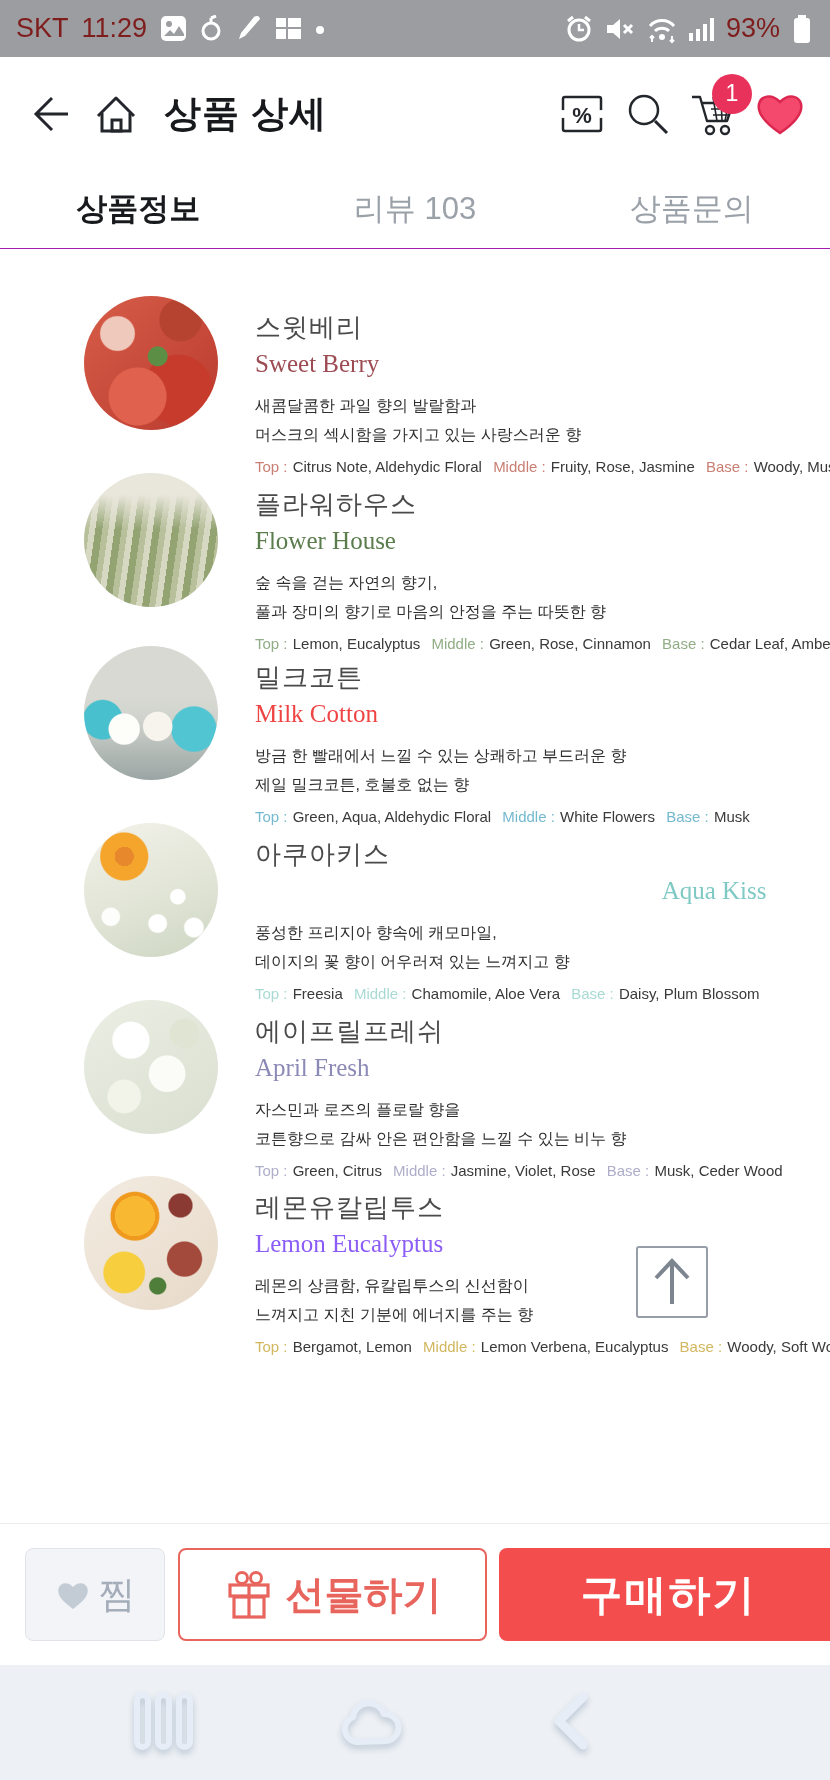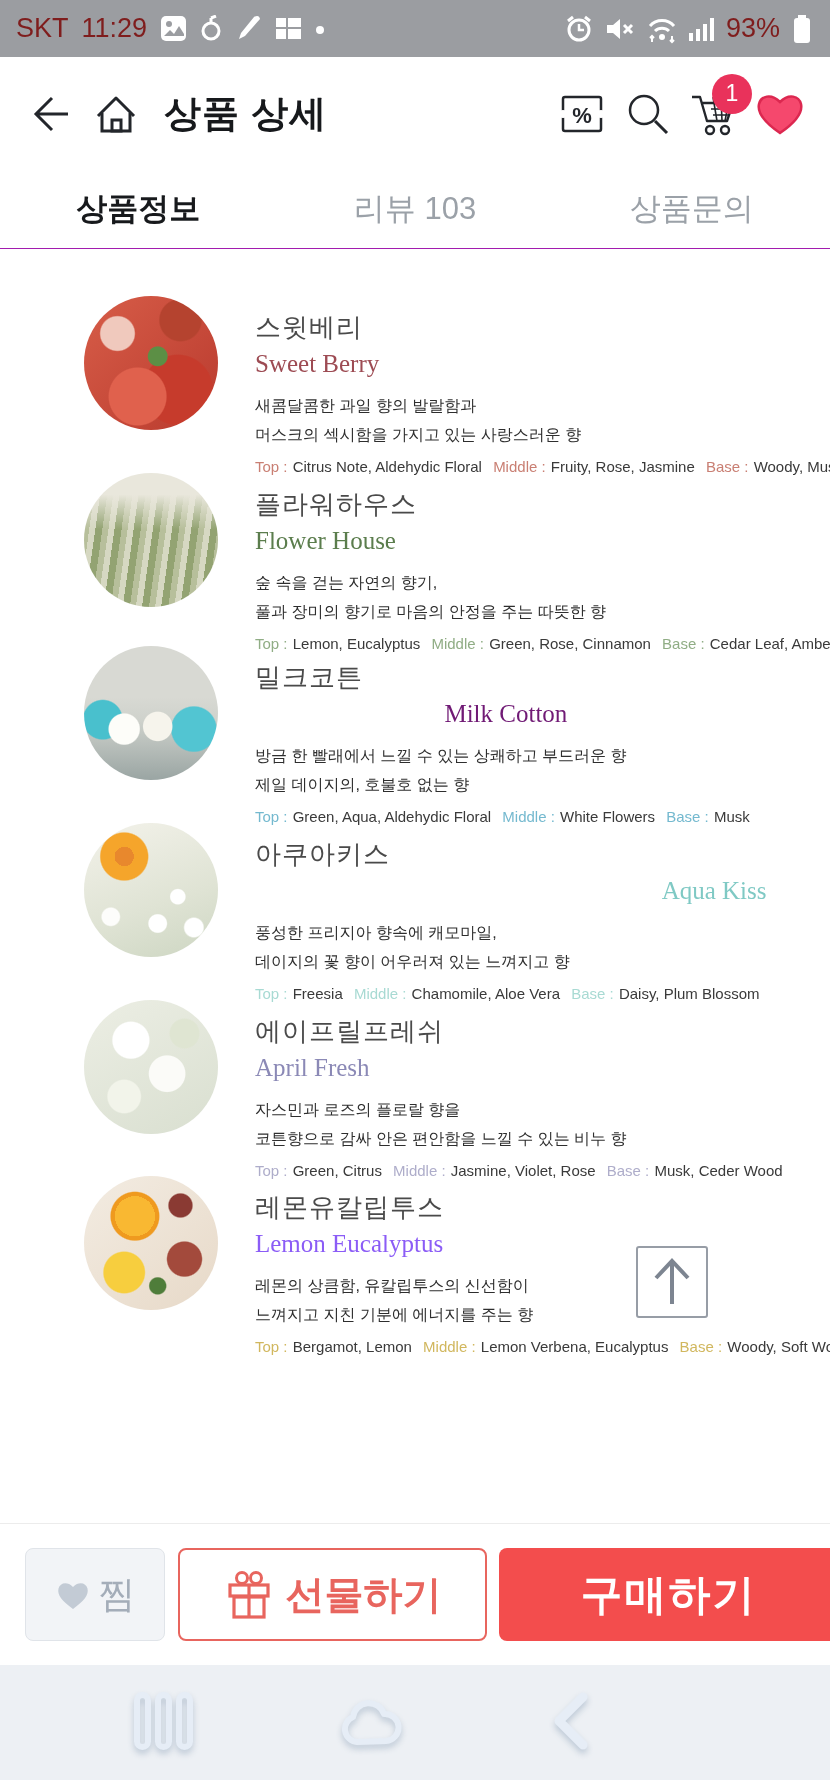--- a/index.html
+++ b/index.html
@@ -272,24 +272,24 @@
           <span class="lbl" style="color: rgb(144, 173, 133);">Base :</span>
           <span class="val">Cedar Leaf, Amber Light</span>
         </div>
       </div>
     </div>
 
     <div class="item" style="top:397px">
       <div class="thumb img-2"></div>
       <div class="info">
         <div class="name-ko">밀크코튼</div>
-        <div class="name-en" style="color: #701a75; text-align: center;">Milk Cotton</div>
+        <div class="name-en" style="color: #ef4444;">Milk Cotton</div>
         <div class="desc">
           <div>방금 한 빨래에서 느낄 수 있는 상쾌하고 부드러운 향</div>
-          <div>제일 데이지의, 호불호 없는 향</div>
+          <div>제일 밀크코튼, 호불호 없는 향</div>
         </div>
         <div class="notes">
           <span class="lbl" style="color: rgb(116, 185, 207);">Top :</span>
           <span class="val">Green, Aqua, Aldehydic Floral</span>
           <span class="lbl" style="color: rgb(116, 185, 207);">Middle :</span>
           <span class="val">White Flowers</span>
           <span class="lbl" style="color: rgb(116, 185, 207);">Base :</span>
           <span class="val">Musk</span>
         </div>
       </div>

